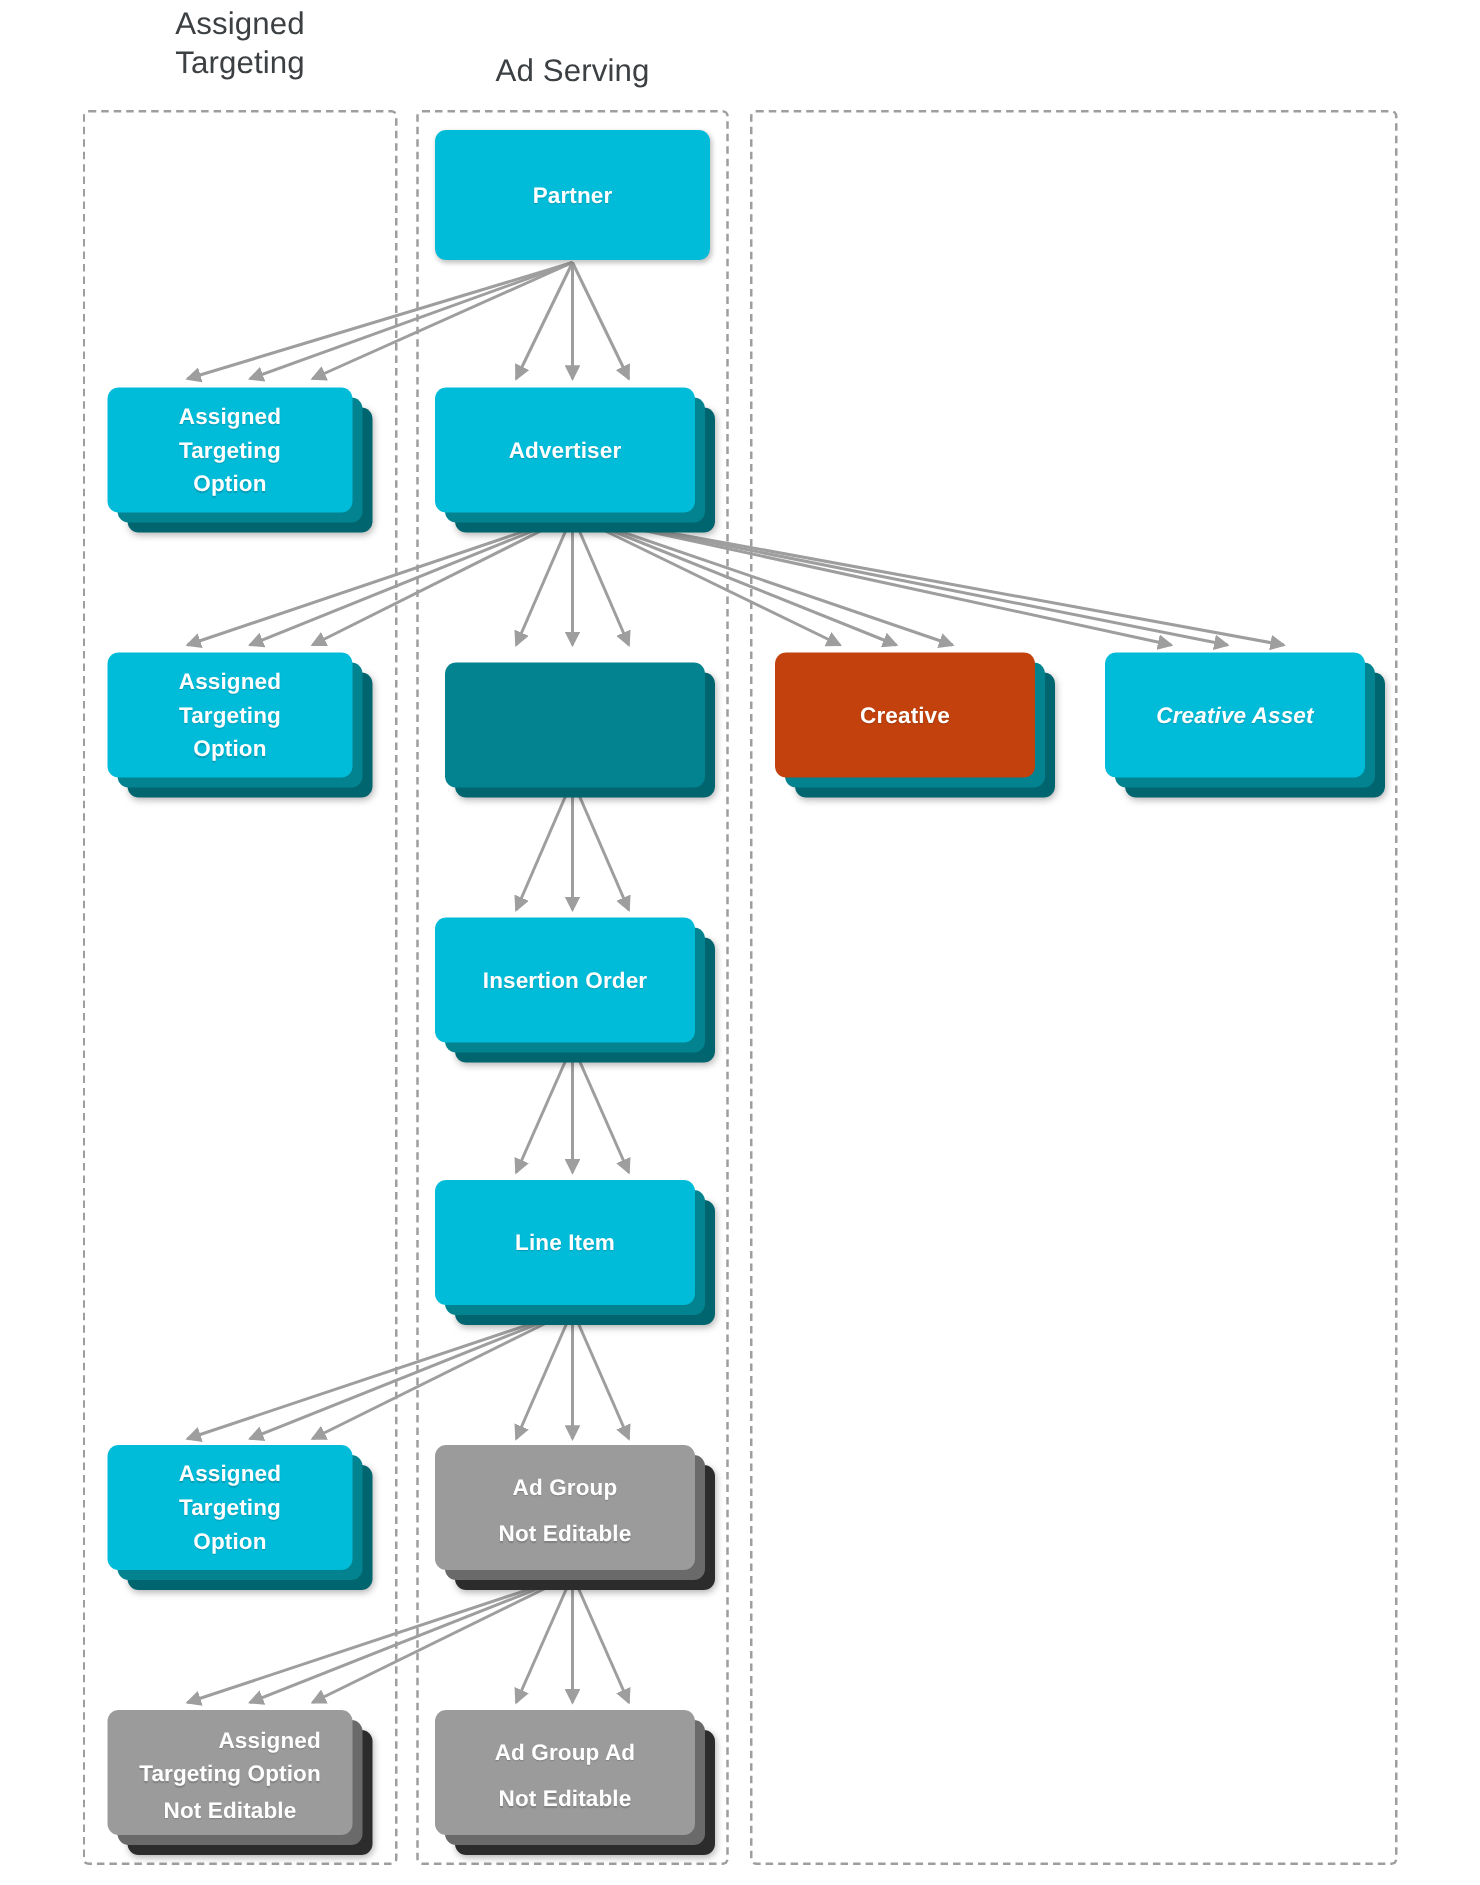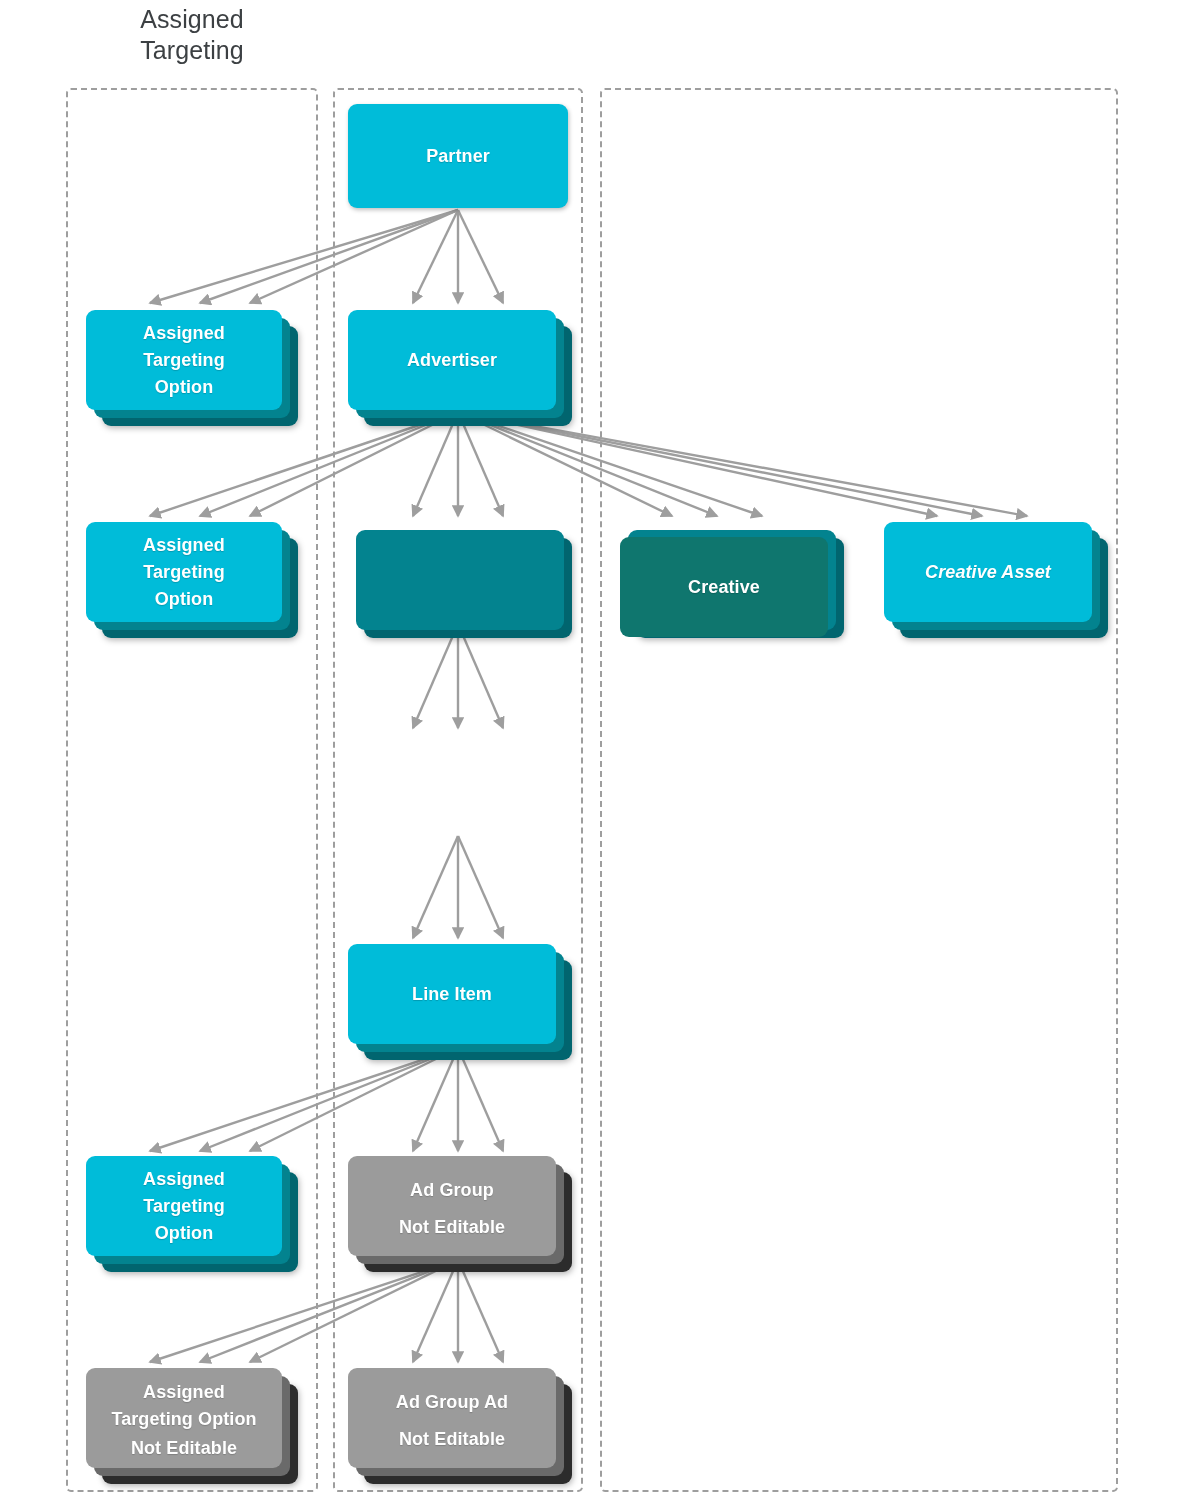--- a/index.html
+++ b/index.html
@@ -67,34 +67,37 @@
     font-size: 18px;
     font-weight: bold;
     line-height: 18px;
     margin-top: 14px;
     letter-spacing: 0.1px;
     text-shadow: 0 1px 1px rgba(0,0,0,0.18);
   }
   .node.editable .front { background: #00bcd9; }
   .node.editable .layer.back1 { background: #03838f; }
   .node.editable .layer.back2 { background: #01656f; }
-  .node.locked .front { background: #9b9b9b; }
+  .node.locked .front { background: #9b9b9b; text-align: right; }
   .node.locked .layer.back1 { background: #6a6a6a; }
   .node.locked .layer.back2 { background: #2c2c2c; }
 </style>
 </head>
 <body style="background: rgb(255, 255, 255);">
 
 <div id="stage">
 
   <div class="col-header" style="left: 66px; top: 4px; width: 252px; color: rgb(60, 64, 67);">
     <div>Assigned</div>
     <div>Targeting</div>
   </div>
 
+  <div class="col-header" style="left: 333px; top: 42px; width: 250px; color: rgb(60, 64, 67);">
+    <div>Ad Serving</div>
+  </div>
 
 
   <div class="col-box" style="left: 66px; top: 88px; width: 252px; height: 1404px; border-color: rgb(158, 158, 158);"></div>
   <div class="col-box" style="left: 333px; top: 88px; width: 250px; height: 1404px; border-color: rgb(158, 158, 158);"></div>
   <div class="col-box" style="left: 600px; top: 88px; width: 518px; height: 1404px; border-color: rgb(158, 158, 158);"></div>
 
   <svg id="edges" viewBox="0 0 1184 1508" width="1184" height="1508">
     <defs>
       <marker id="ah" viewBox="0 0 10 10" refX="8.6" refY="5" markerWidth="5.2" markerHeight="5.2" orient="auto-start-reverse" markerUnits="strokeWidth">
         <path d="M0,0 L10,5 L0,10 z" fill="#9e9e9e"></path>
@@ -191,33 +194,40 @@
   </div>
 
   <div class="node editable" style="left:348px; top:522px; width:224px; height:116px;">
     <div class="layer back2" style="left: 16px; top: 16px; width: 208px; height: 100px; background: rgb(1, 101, 111);"></div>
     <div class="layer back1" style="left: 8px; top: 8px; width: 208px; height: 100px; background: rgb(3, 131, 143);"></div>
   </div>
 
   <div class="node editable" style="left:620px; top:522px; width:224px; height:116px;">
     <div class="layer back2" style="left: 16px; top: 16px; width: 208px; height: 100px; background: rgb(1, 101, 111);"></div>
     <div class="layer back1" style="left: 8px; top: 8px; width: 208px; height: 100px; background: rgb(3, 131, 143);"></div>
-    <div class="front" style="width: 208px; height: 100px; background: #0f766e; color: rgb(255, 255, 255); margin-top: 15px;">
+    <div class="front" style="width: 208px; height: 100px; background: #c2410c; color: rgb(255, 255, 255);">
       <div class="title">Creative</div>
     </div>
   </div>
 
   <div class="node editable" style="left:884px; top:522px; width:224px; height:116px;font-style:italic;">
     <div class="layer back2" style="left: 16px; top: 16px; width: 208px; height: 100px; background: rgb(1, 101, 111);"></div>
     <div class="layer back1" style="left: 8px; top: 8px; width: 208px; height: 100px; background: rgb(3, 131, 143);"></div>
     <div class="front" style="width: 208px; height: 100px; background: rgb(0, 188, 217); color: rgb(255, 255, 255);">
       <div class="title">Creative Asset</div>
     </div>
   </div>
 
+  <div class="node editable" style="left:348px; top:734px; width:224px; height:116px;">
+    <div class="layer back2" style="left: 16px; top: 16px; width: 208px; height: 100px; background: rgb(1, 101, 111);"></div>
+    <div class="layer back1" style="left: 8px; top: 8px; width: 208px; height: 100px; background: rgb(3, 131, 143);"></div>
+    <div class="front" style="width: 208px; height: 100px; background: rgb(0, 188, 217); color: rgb(255, 255, 255);">
+      <div class="title">Insertion Order</div>
+    </div>
+  </div>
 
   <div class="node editable" style="left:348px; top:944px; width:224px; height:116px;">
     <div class="layer back2" style="left: 16px; top: 16px; width: 208px; height: 100px; background: rgb(1, 101, 111);"></div>
     <div class="layer back1" style="left: 8px; top: 8px; width: 208px; height: 100px; background: rgb(3, 131, 143);"></div>
     <div class="front" style="width: 208px; height: 100px; background: rgb(0, 188, 217); color: rgb(255, 255, 255);">
       <div class="title">Line Item</div>
     </div>
   </div>
 
   <div class="node editable" style="left:86px; top:1156px; width:212px; height:116px;">

